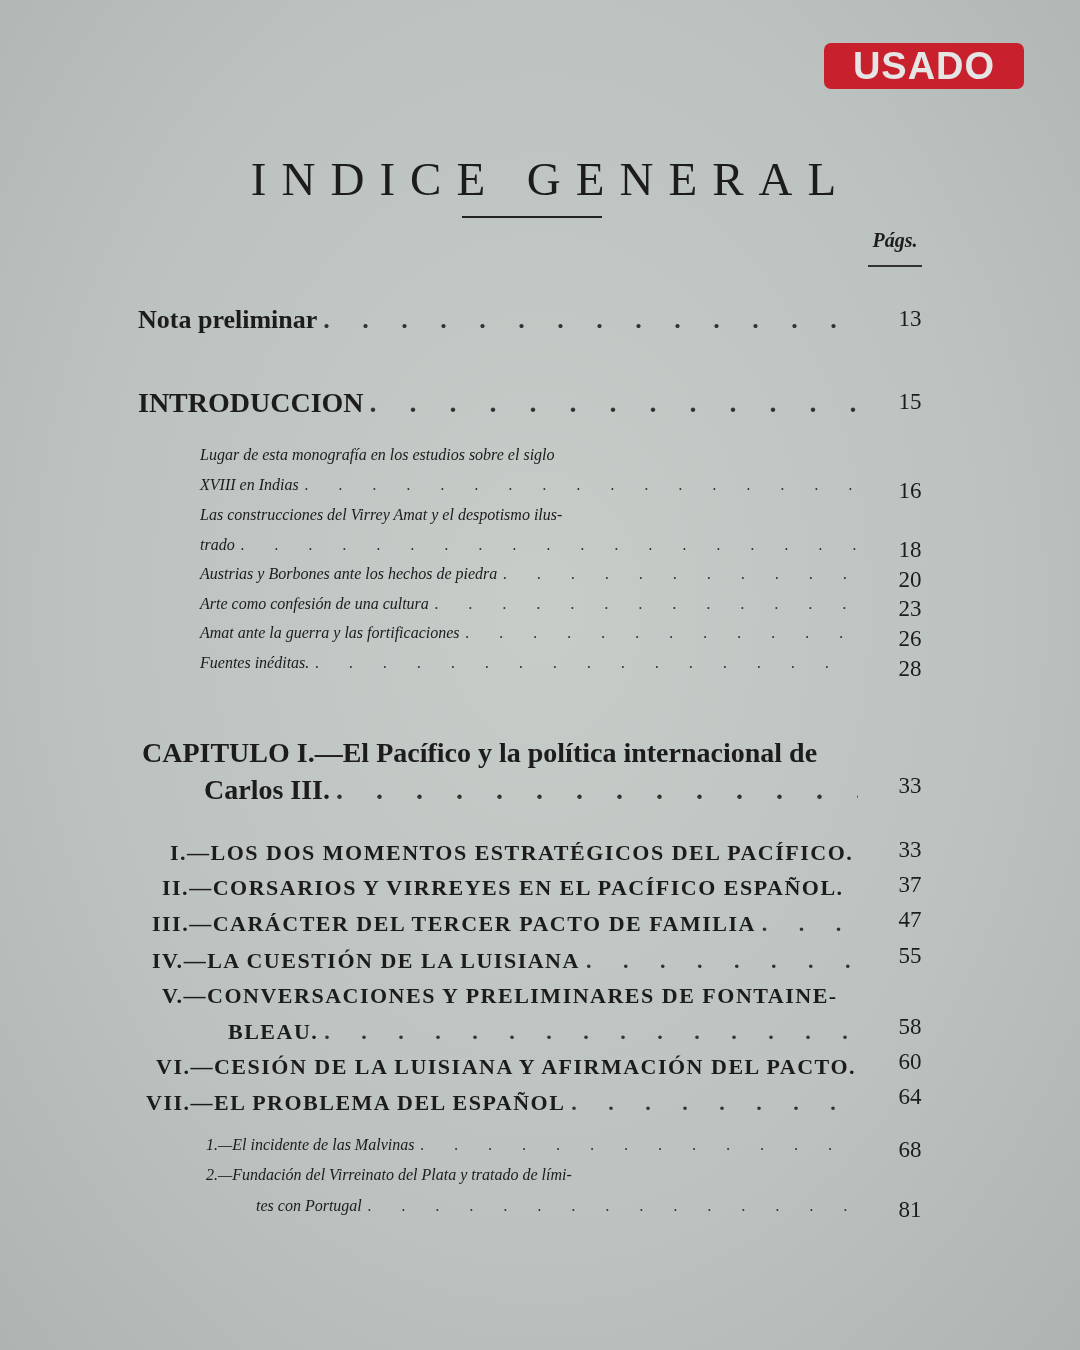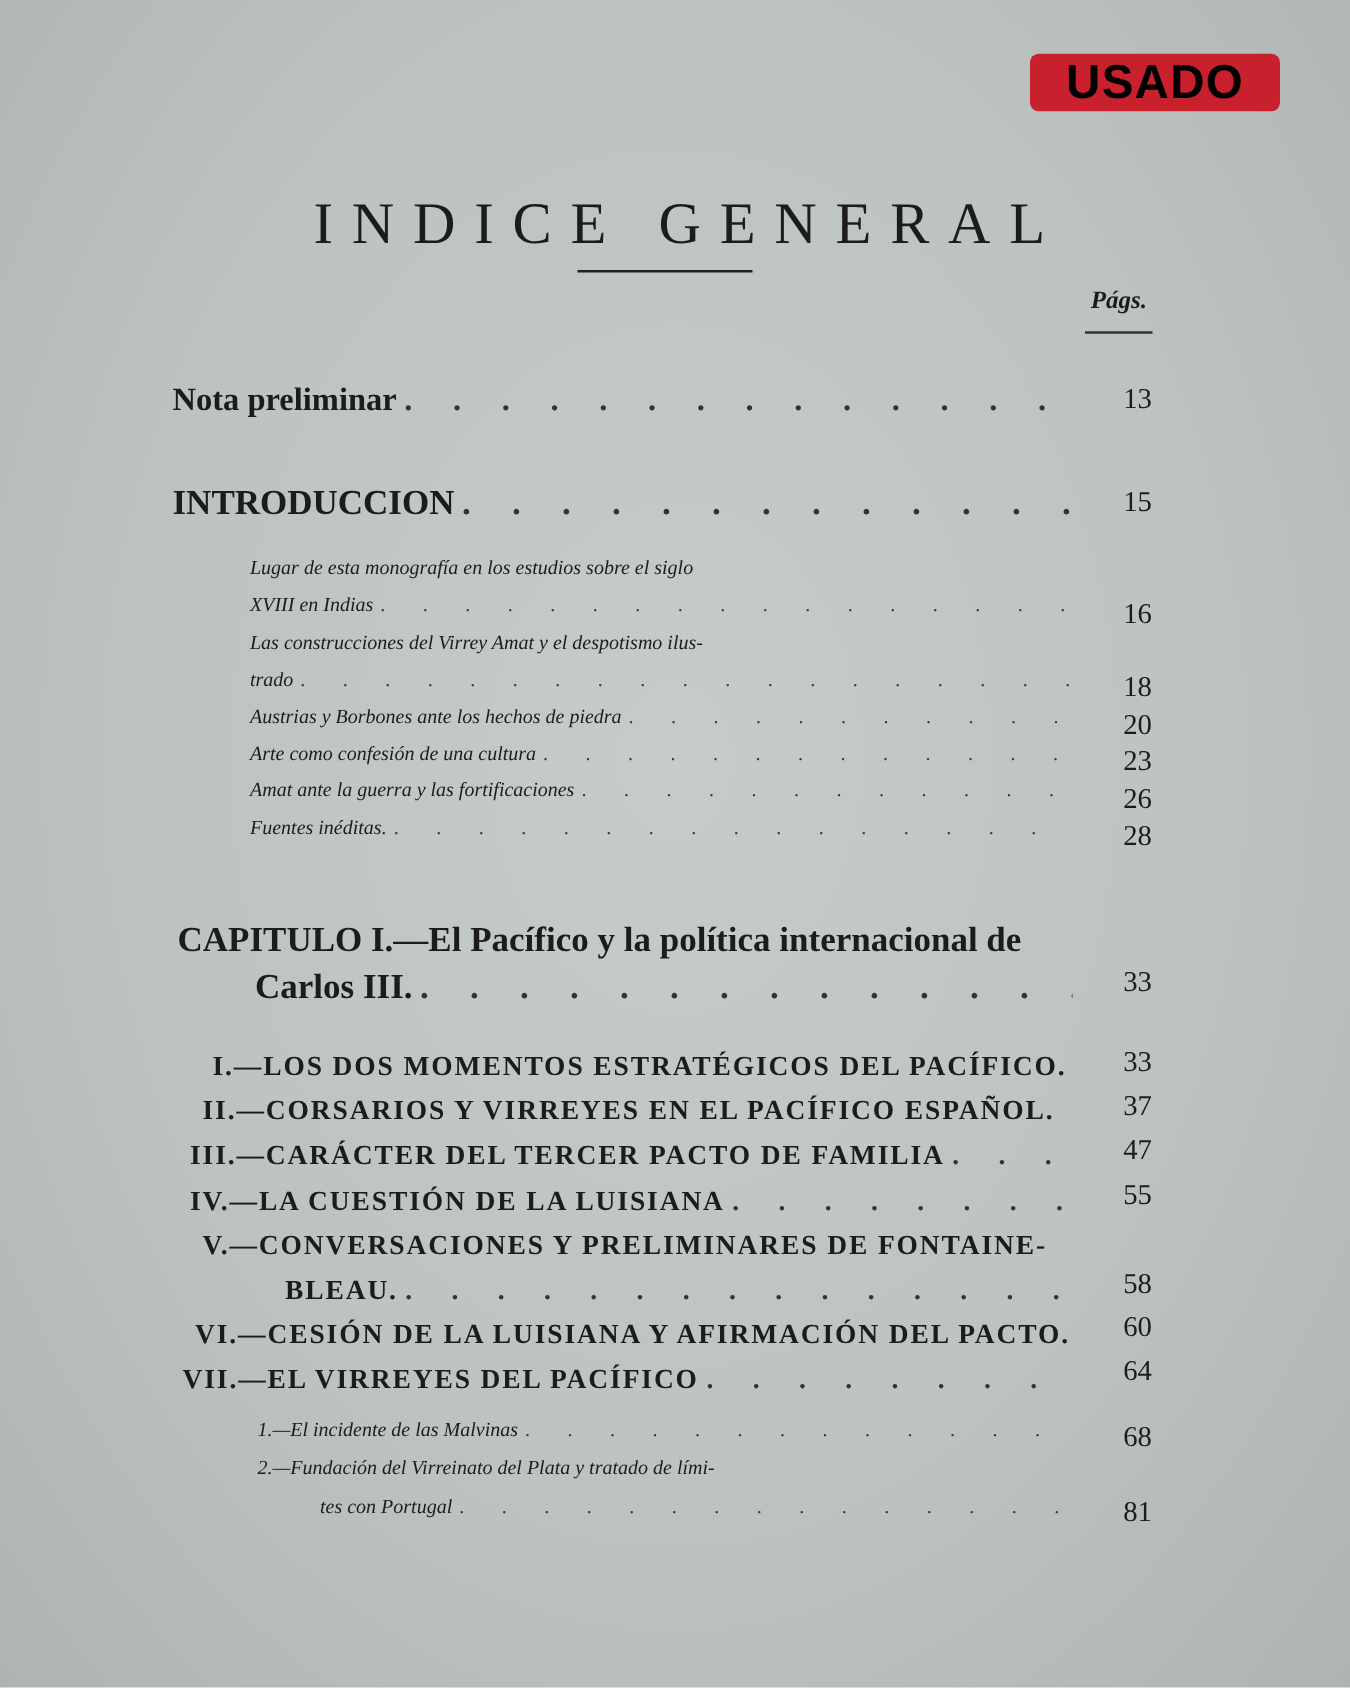--- a/index.html
+++ b/index.html
@@ -1,20 +1,20 @@
 <!DOCTYPE html>
 <html><head>
 <meta charset="utf-8">
 <style>
   html,body{margin:0;padding:0;}
   body{width:1080px;height:1350px;overflow:hidden;
     background:radial-gradient(ellipse at 50% 45%,#c6ccc8 0%,#bcc2bf 60%,#aeb4b1 100%);
     font-family:"Liberation Serif","DejaVu Serif",serif;color:#1c1c1c;position:relative;}
   .badge{position:absolute;left:824px;top:43px;width:200px;height:46px;background:#c8202c;border-radius:7px;
-    color:#000000;font-family:"Liberation Sans","DejaVu Sans",sans-serif;font-weight:bold;font-size:38px;
+    color:#e5e5e5;font-family:"Liberation Sans","DejaVu Sans",sans-serif;font-weight:bold;font-size:38px;
     text-align:center;line-height:47px;letter-spacing:1px;}
   .title{position:absolute;left:0;width:1080px;top:152px;text-align:center;font-size:47px;letter-spacing:15px;padding-left:22px;box-sizing:border-box;}
   .title-rule{position:absolute;left:462px;top:216px;width:140px;height:2px;background:#222;}
   .pags{position:absolute;left:868px;top:229px;width:54px;font-style:italic;font-weight:bold;font-size:20px;text-align:center;border-bottom:2px solid #333;padding-bottom:13px;}
   .row{position:absolute;display:flex;align-items:baseline;white-space:nowrap;}
   .row .txt{flex:0 0 auto;}
   .row .dots{flex:1 1 auto;overflow:hidden;letter-spacing:0;color:#333;padding:0 6px;}
   .row .dots::before{content:". . . . . . . . . . . . . . . . . . . . . . . . . . . . . . . . . . . . . . . . . . . . . . . . . . . . . . . . . . . . . . . . . . .";
     word-spacing:26px;}
   .pg{position:absolute;left:880px;width:60px;text-align:center;font-size:23px;}
@@ -127,21 +127,21 @@
 <div class="pg" style="top:1014px;">58</div>
 
 <div class="row sc" style="left:156px;top:1054px;width:700px;">
   <span class="txt">VI.</span>
     <span class="txt">—CESIÓN DE LA LUISIANA Y AFIRMACIÓN DEL PACTO.</span>
 </div>
 <div class="pg" style="top:1049px;">60</div>
 
 <div class="row sc" style="left:146px;top:1090px;width:712px;">
   <span class="txt">VII.</span>
-    <span class="txt">—EL VIRREYES DEL PACÍFICO</span>
+    <span class="txt">—EL PROBLEMA DEL ESPAÑOL</span>
     <span class="dots"></span>
 </div>
 <div class="pg" style="top:1084px;">64</div>
 
 <div class="row it" style="left:206px;top:1136px;width:652px;">
   <span class="txt">1.—El incidente de las Malvinas</span>
     <span class="dots"></span>
 </div>
 <div class="pg" style="top:1137px;">68</div>
 

